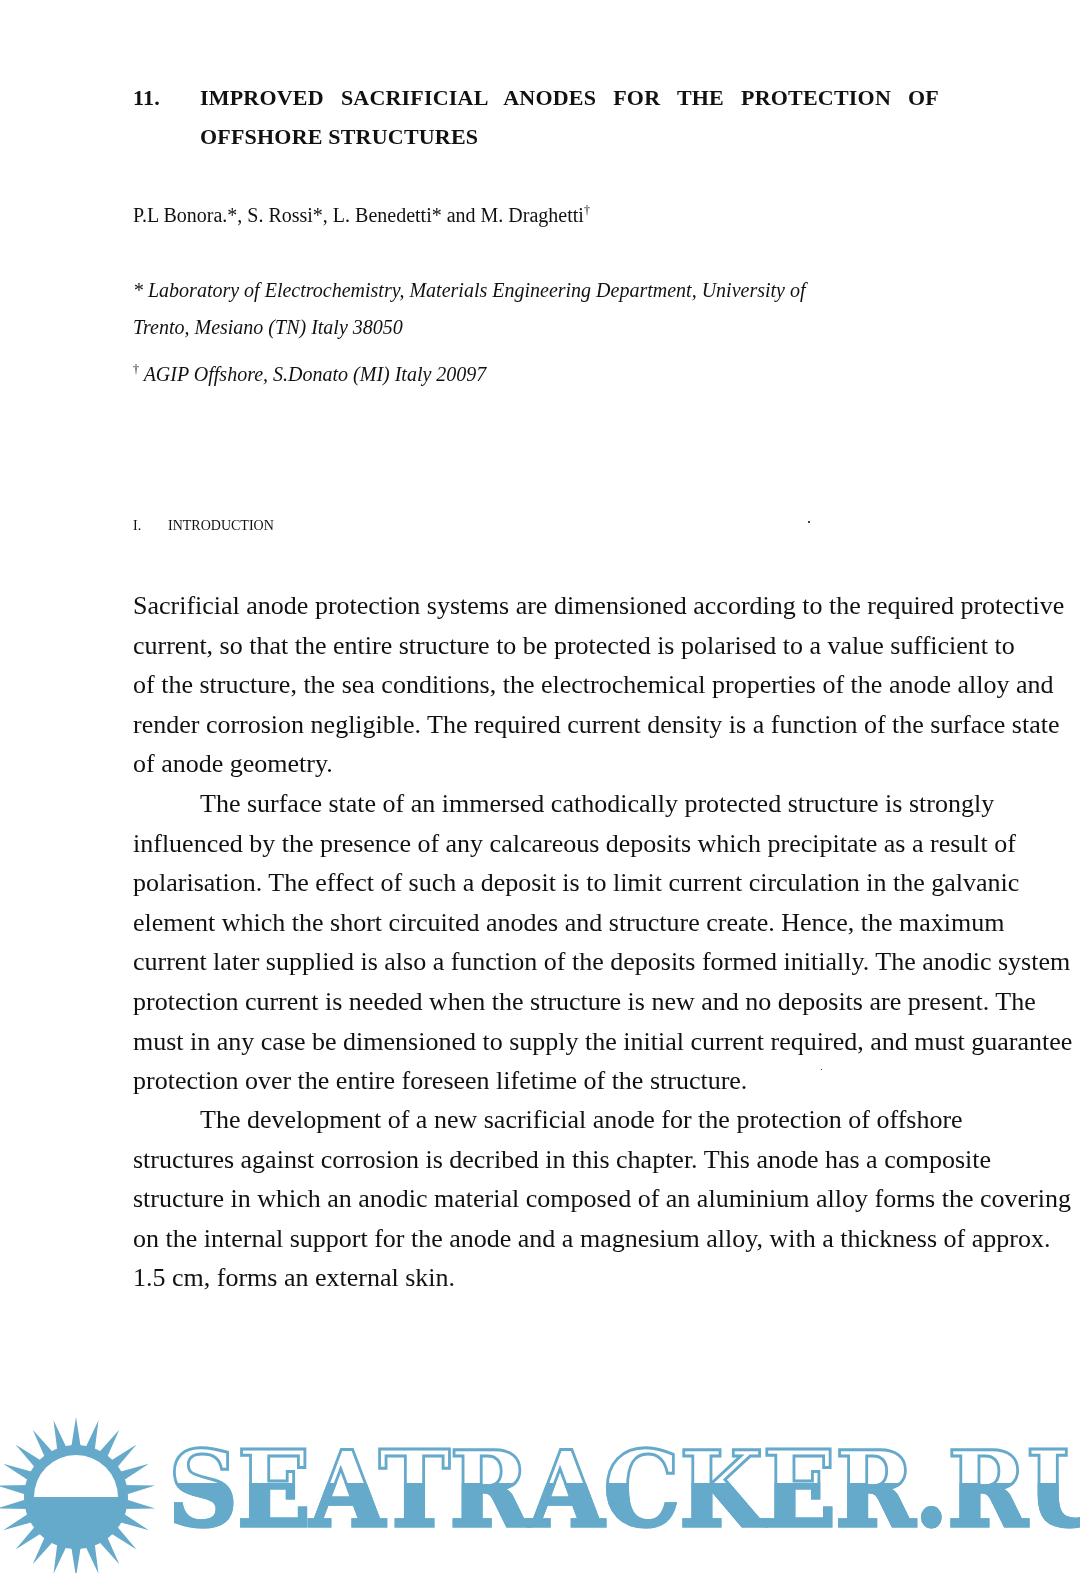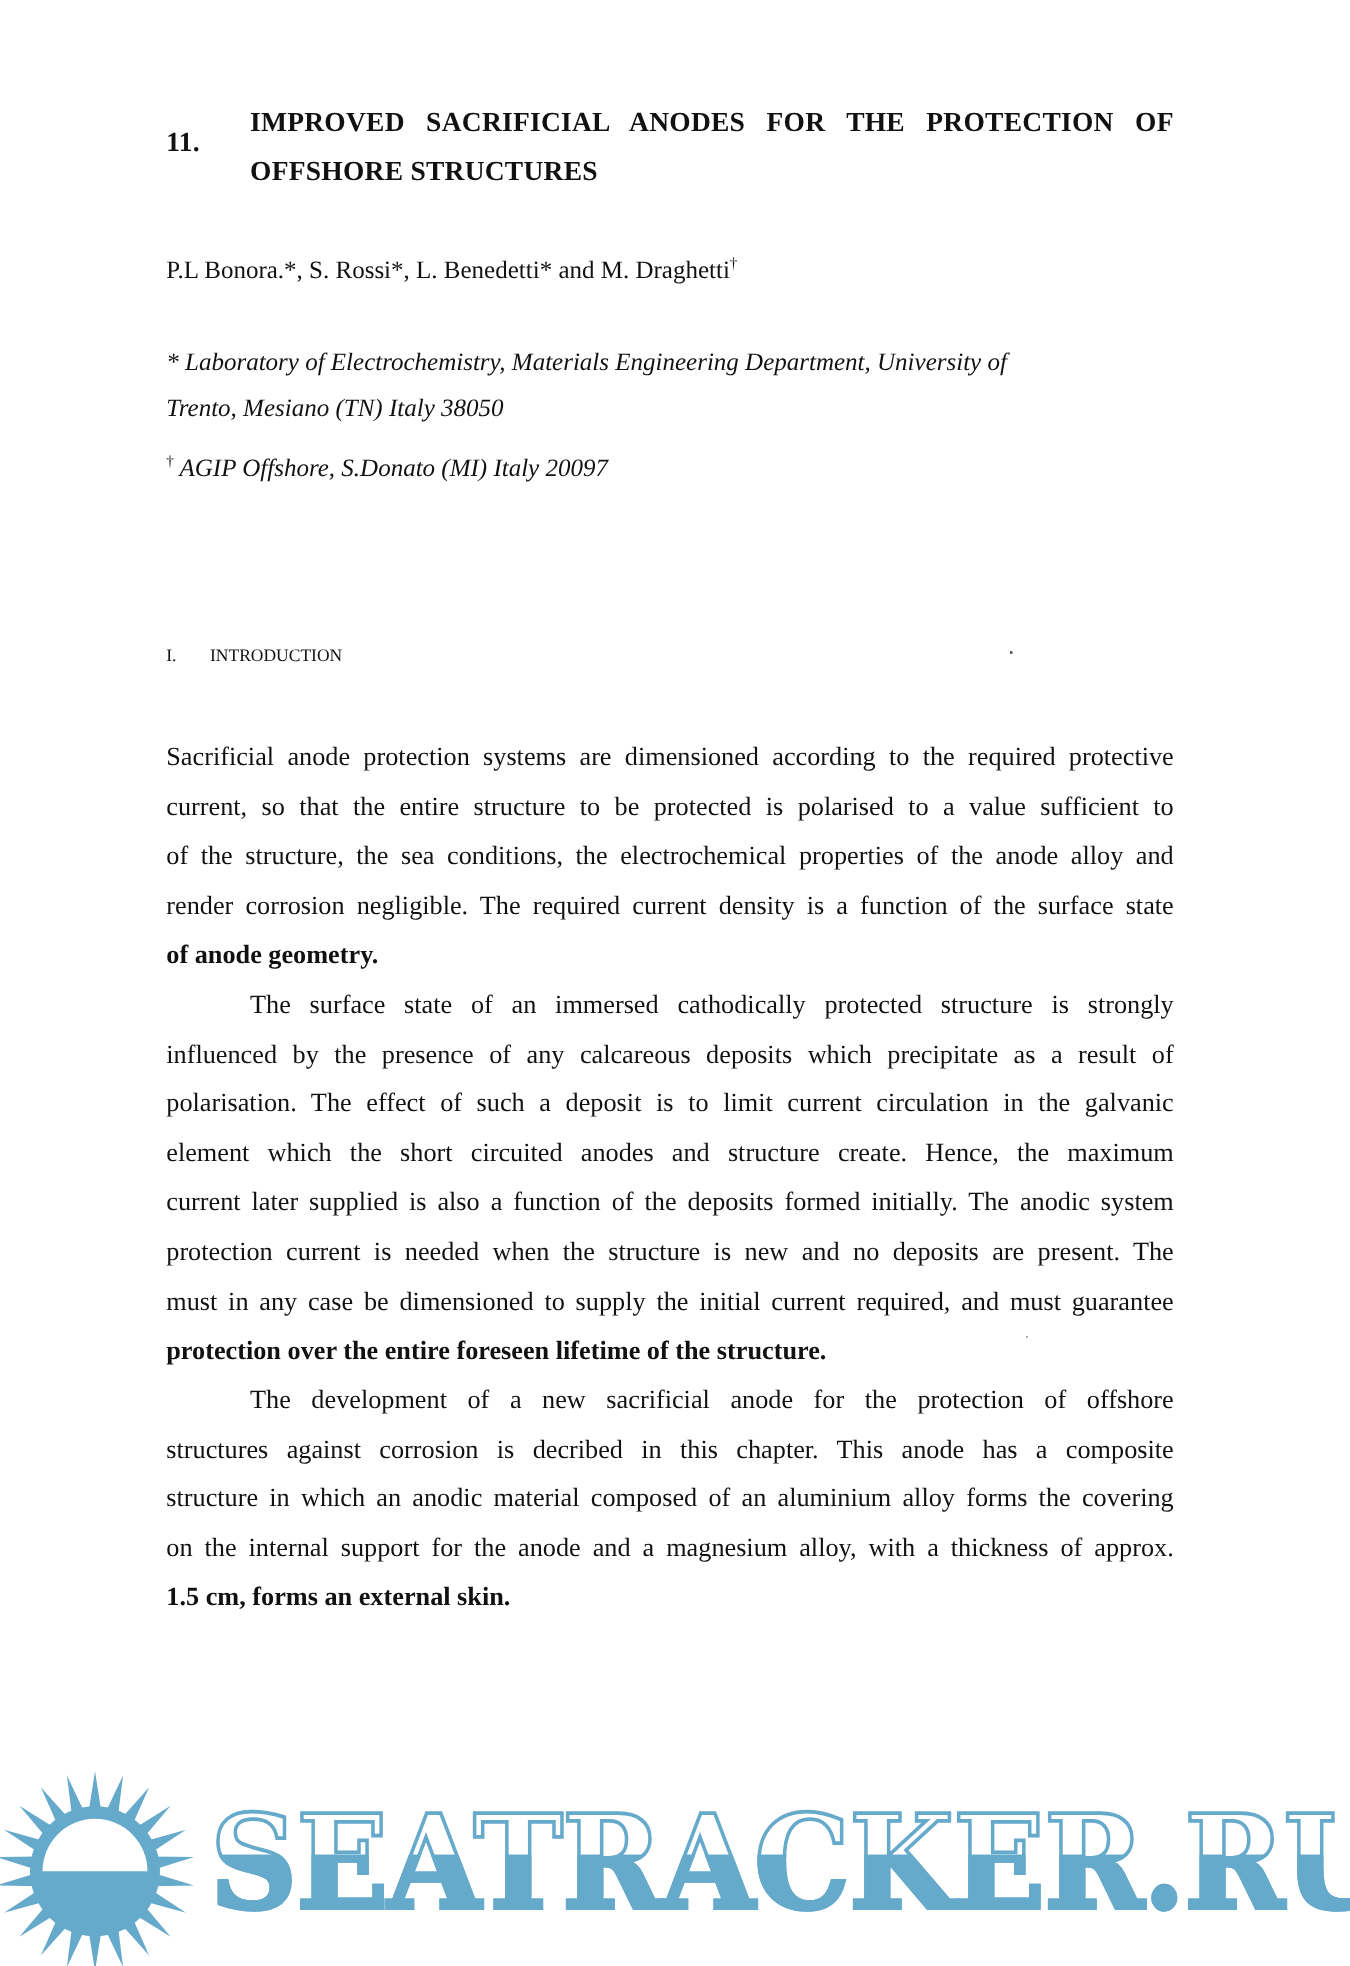--- a/index.html
+++ b/index.html
@@ -4,21 +4,21 @@
   <style>
     html, body { margin: 0; padding: 0; background: #ffffff; }
     body { width: 1080px; height: 1573px; position: relative; overflow: hidden; color: #111; }
     .page { position: absolute; left: 0; top: 0; width: 1080px; height: 1573px; }
 
     .chapter-heading {
       position: absolute; left: 133px; top: 78px; width: 806px;
       font-family: "Liberation Serif", serif; font-weight: bold; font-size: 22px;
       line-height: 39px; letter-spacing: 0.2px;
     }
-    .chapter-heading .num { position: absolute; left: 0; top: 0; margin-top: 16px; }
+    .chapter-heading .num { position: absolute; left: 0; top: 0; }
     .chapter-heading .title-line1 {
       position: absolute; left: 67px; top: 0; width: 739px;
       text-align: justify; text-align-last: justify;
     }
     .chapter-heading .title-line2 { position: absolute; left: 67px; top: 39px; }
 
     .authors {
       position: absolute; left: 133px; top: 196px;
       font-family: "Liberation Serif", serif; font-size: 20px; line-height: 28px;
     }
@@ -31,27 +31,27 @@
     .affil sup { font-size: 12px; vertical-align: 8px; font-style: normal; }
 
     .section-heading {
       position: absolute; left: 133px; top: 512px;
       font-family: "Liberation Serif", serif; font-size: 14px; line-height: 28px;
     }
     .section-heading .sec-num { display: inline-block; width: 35px; }
 
     .body-text {
       position: absolute; left: 133px; width: 806px;
-      font-family: "Liberation Serif", serif; font-size: 21px; line-height: 39.6px;
+      font-family: "Liberation Serif", serif; font-size: 26px; line-height: 39.6px;
     }
     .body-text .line {
       display: block; height: 39.6px; white-space: nowrap;
       text-align: justify; text-align-last: justify;
     }
-    .body-text .line.last { text-align-last: left; font-weight: bold; }
+    .body-text .line.last { text-align-last: left; }
     .body-text .line.indent { padding-left: 67px; }
 
     .speck { position: absolute; width: 2px; height: 2px; background: #444; }
 
     .watermark { position: absolute; left: 0; top: 1405px; width: 960px; height: 168px; }
     .watermark svg { position: absolute; left: 0; top: 0; }
     .wm-text {
       position: absolute; left: 168px; top: 30px;
       font-family: "DejaVu Serif", serif; font-weight: bold; font-size: 104px; line-height: 110px;
       letter-spacing: -1px; white-space: nowrap;

